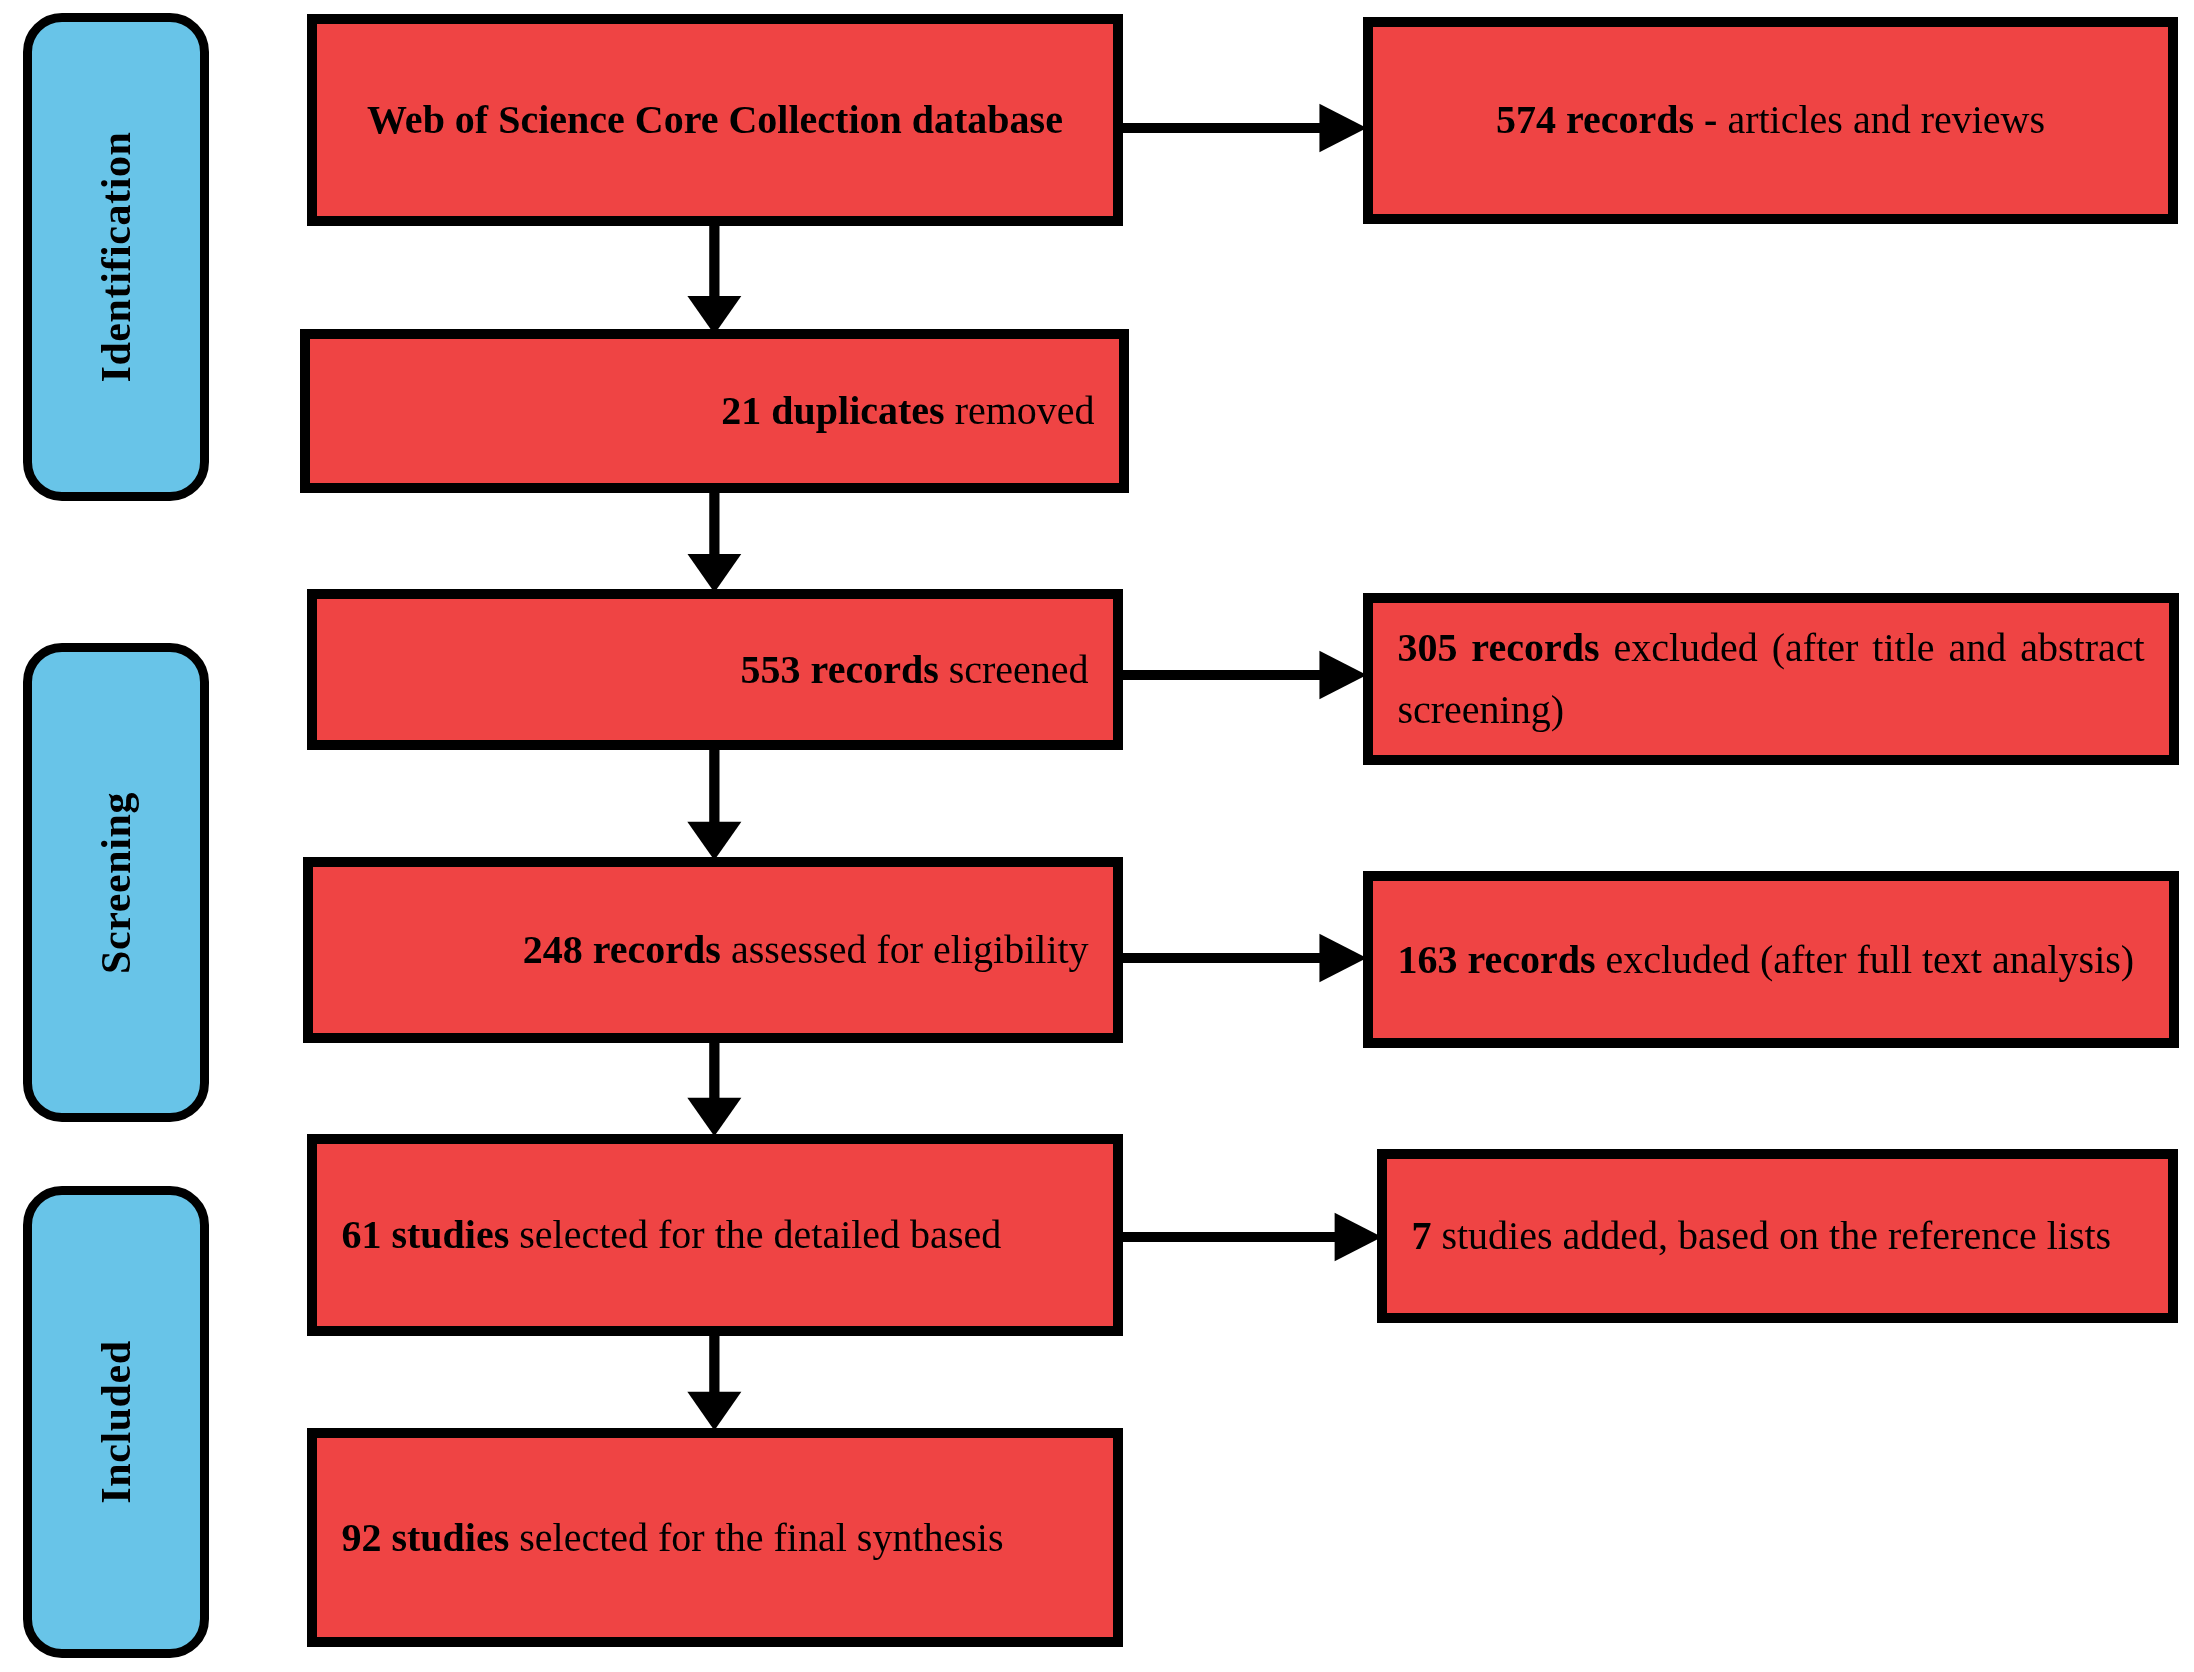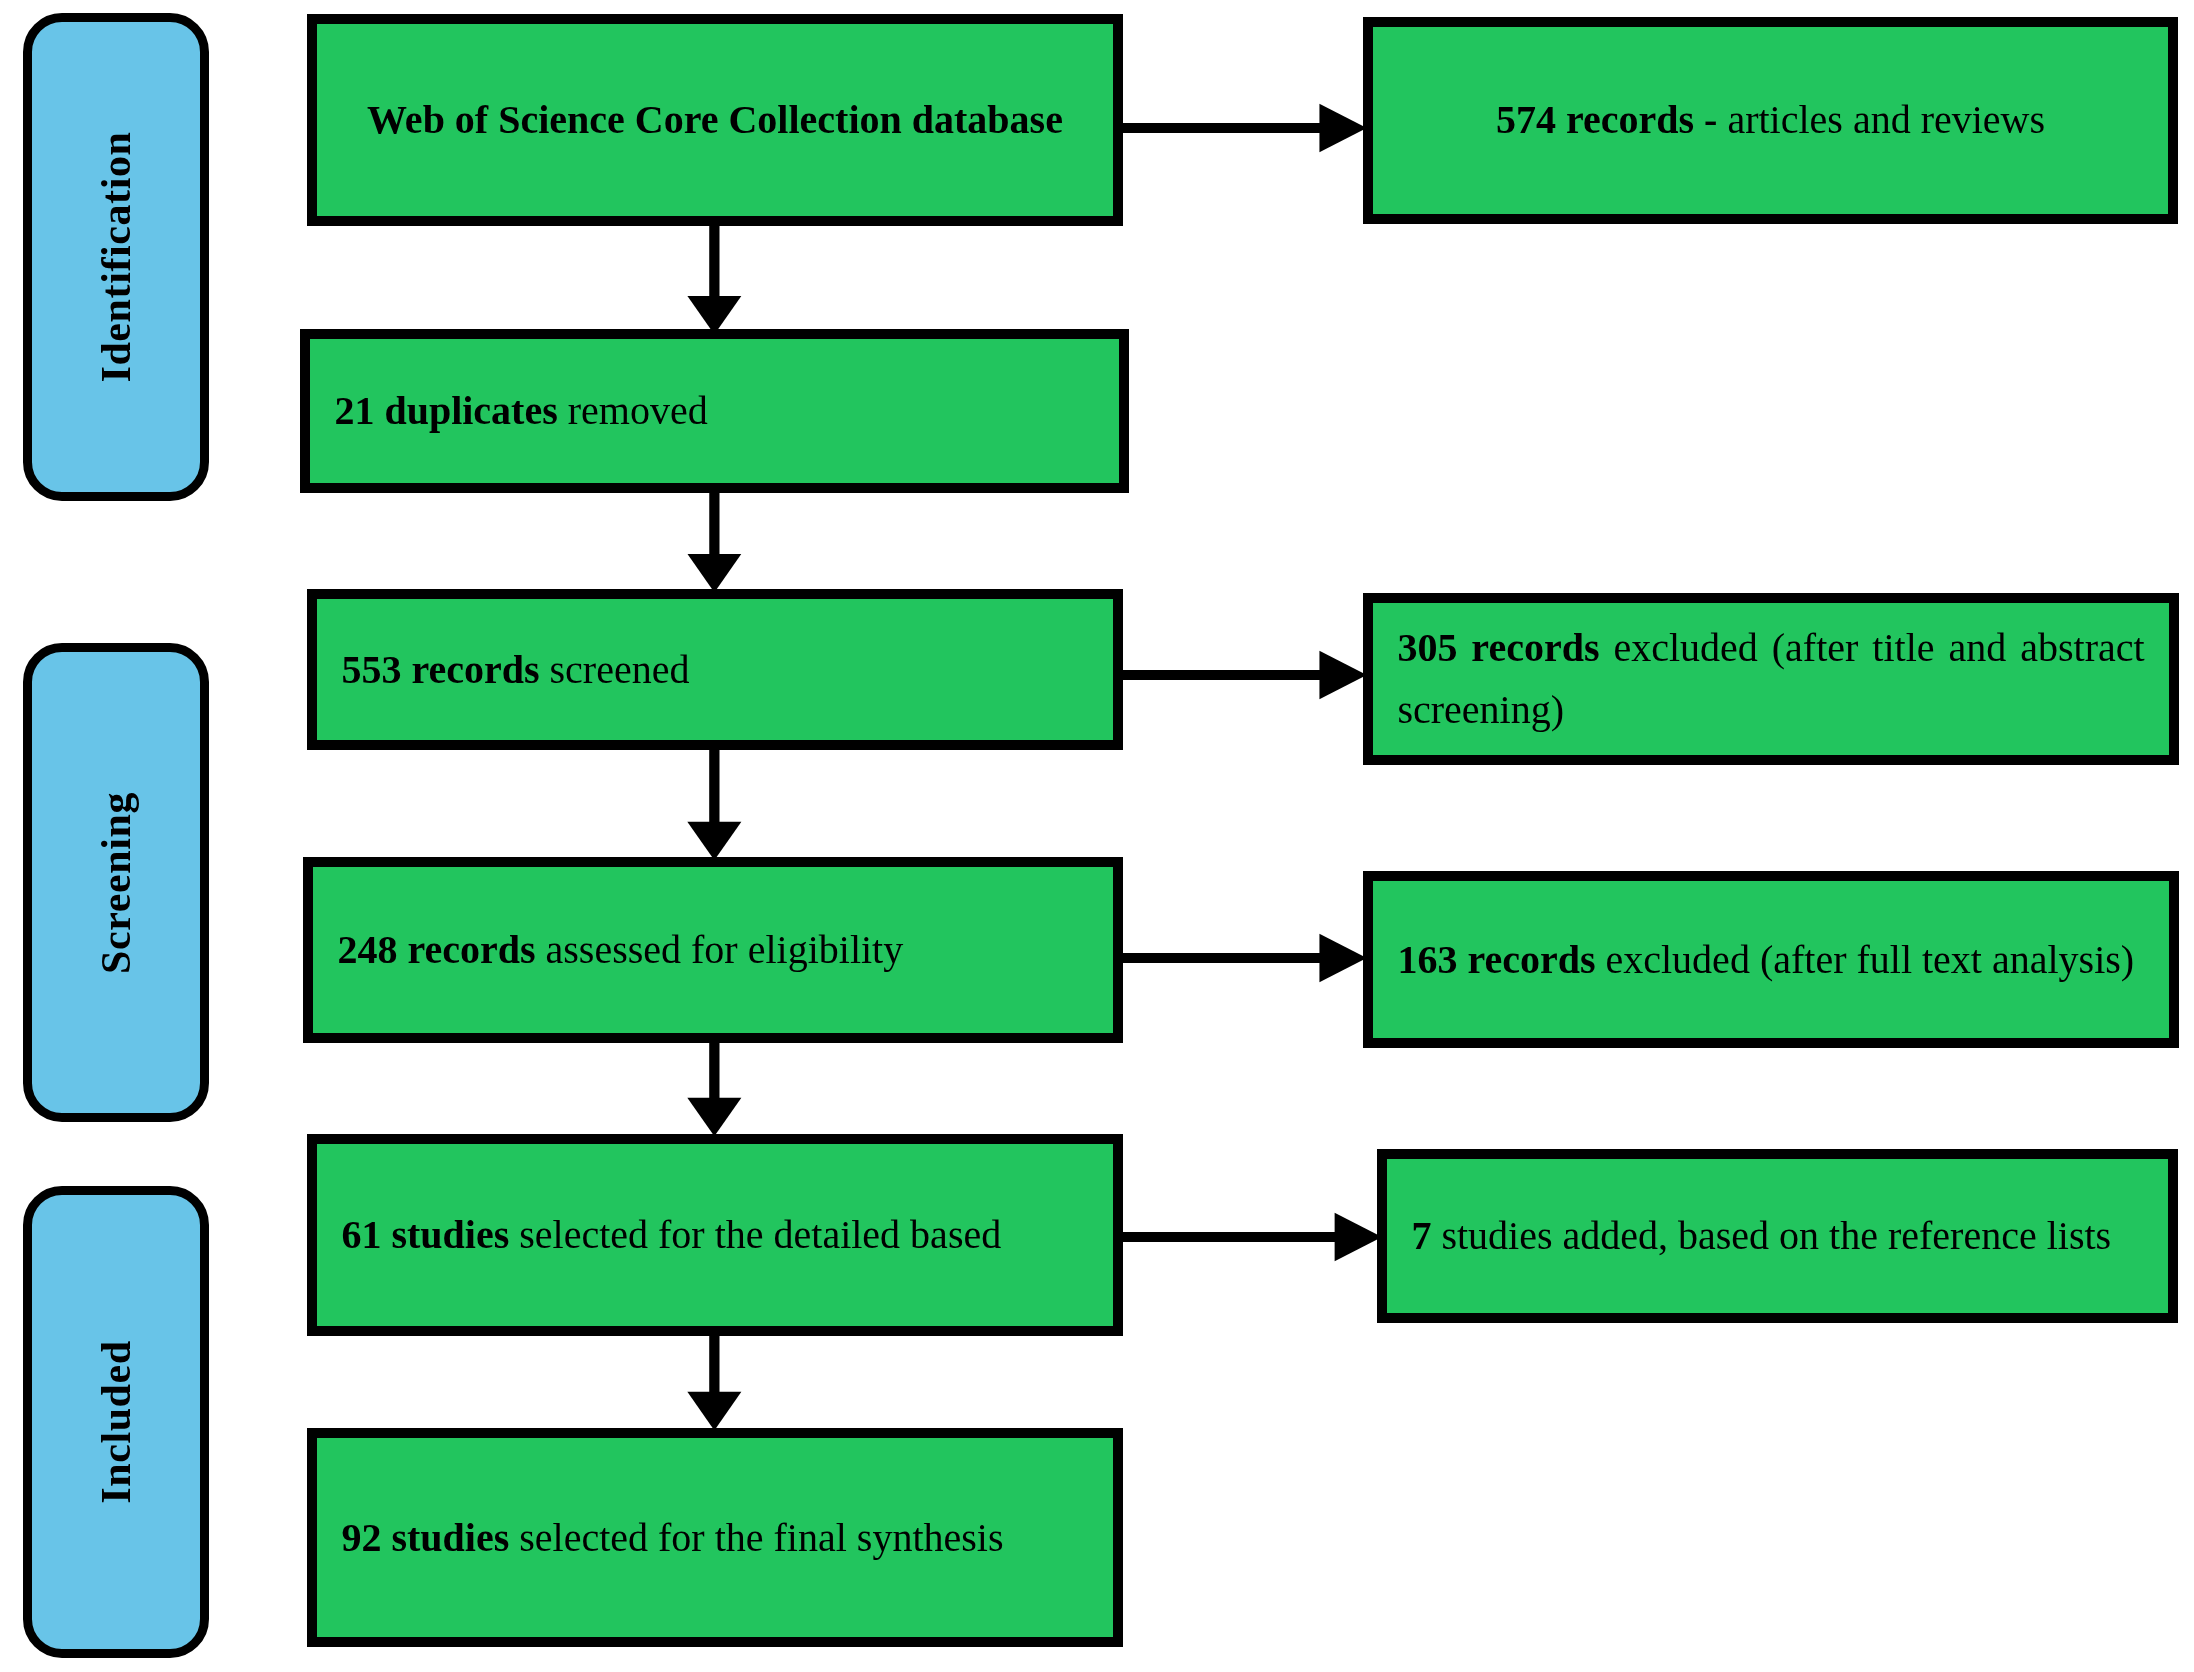--- a/index.html
+++ b/index.html
@@ -34,21 +34,21 @@
     white-space: nowrap;
     font-weight: bold;
     font-size: 42px;
     color: #000000;
     letter-spacing: 0.6px;
   }
 
   
   .flow-box {
     position: absolute;
-    background: #22c55e;
+    background: #ef4444;
     border: 10.3px solid #000000;
     box-sizing: border-box;
     display: flex;
     align-items: center;
   }
   .flow-box .box-text {
     width: 100%;
     font-size: 40px;
     line-height: 1.55;
     color: #000000;
@@ -57,21 +57,21 @@
   }
   .flow-box.center .box-text {
     text-align: center;
     padding: 0 19px;
   }
   .flow-box.justify .box-text {
     text-align: justify;
     text-align-last: left;
   }
   .flow-box.left .box-text {
-    text-align: left;
+    text-align: right;
   }
   .box-text b { font-weight: bold; }
 
   
   .arrow-svg {
     position: absolute;
     overflow: visible;
     pointer-events: none;
   }
 </style>

